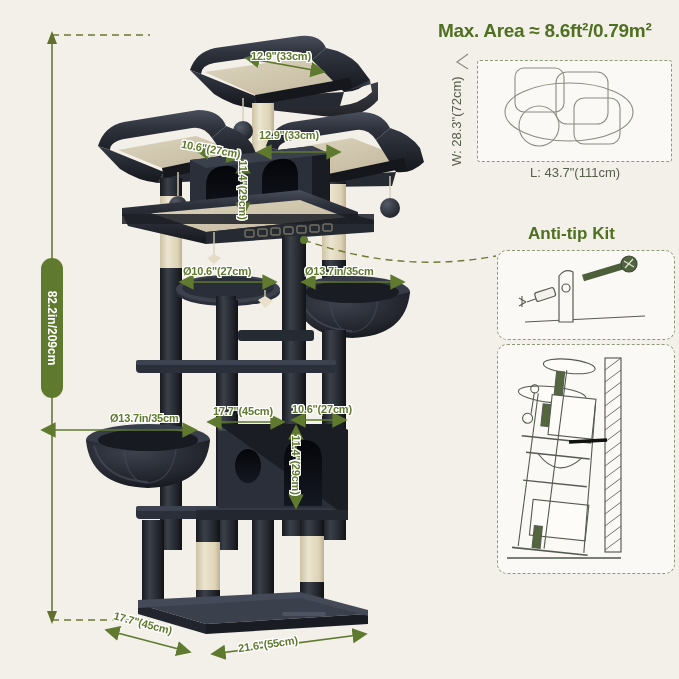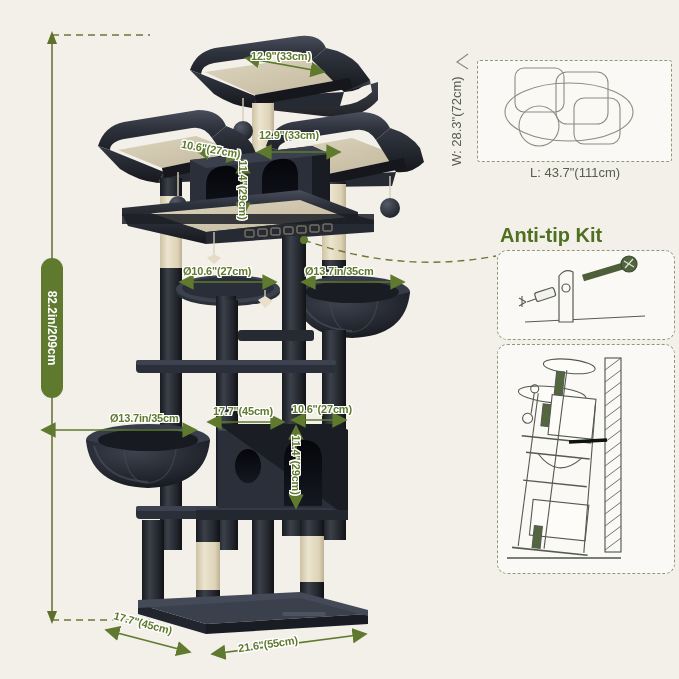--- a/index.html
+++ b/index.html
@@ -31,21 +31,21 @@
 
   
   .panel-title{
     position:absolute;
     font-family:"Liberation Sans", sans-serif;
     font-weight:bold;
     color:#4f7020;
     white-space:nowrap;
   }
   #max-area-title{left:438px;top:20px;font-size:19px;letter-spacing:-0.3px;}
-  #antitip-title{left:500px;top:224px;font-size:20px;}
+  #antitip-title{left:528px;top:224px;font-size:17px;}
 
   .foot-label{
     position:absolute;
     font-family:"Liberation Sans", sans-serif;
     font-size:13px;
     color:#555f4a;
     white-space:nowrap;
   }
   #foot-len{left:530px;top:165px;}
   #foot-wid{
@@ -334,20 +334,21 @@
   <div class="dim" style="left:305px;top:265px;">Ø13.7in/35cm</div>
   <div class="dim" style="left:110px;top:412px;">Ø13.7in/35cm</div>
   <div class="dim" style="left:213px;top:405px;">17.7"(45cm)</div>
   <div class="dim" style="left:292px;top:403px;">10.6"(27cm)</div>
   <div class="dim" style="left:288px;top:430px;width:16px;height:70px;">
     <span style="position:absolute;left:8px;top:35px;transform:translate(-50%,-50%) rotate(90deg);white-space:nowrap;">11.4"(29cm)</span>
   </div>
   <div class="dim" style="left:113px;top:617px;transform:rotate(15deg);">17.7"(45cm)</div>
   <div class="dim" style="left:238px;top:638px;transform:rotate(-8deg);">21.6"(55cm)</div>
 
+  <div class="panel-title" id="max-area-title">Max. Area ≈ 8.6ft²/0.79m²</div>
 
   <div class="dashbox" id="footprint-box"></div>
   <svg class="abs" style="left:477px;top:60px" width="193" height="100" viewBox="0 0 193 100">
     <g fill="none" stroke="#8a8f82" stroke-width="1.1">
       <ellipse cx="92" cy="52" rx="64" ry="29"></ellipse>
       <circle cx="62" cy="66" r="20"></circle>
       <rect x="38" y="8" width="49" height="44" rx="9"></rect>
       <rect x="79" y="12" width="52" height="52" rx="11"></rect>
       <rect x="97" y="38" width="46" height="46" rx="10"></rect>
     </g>

